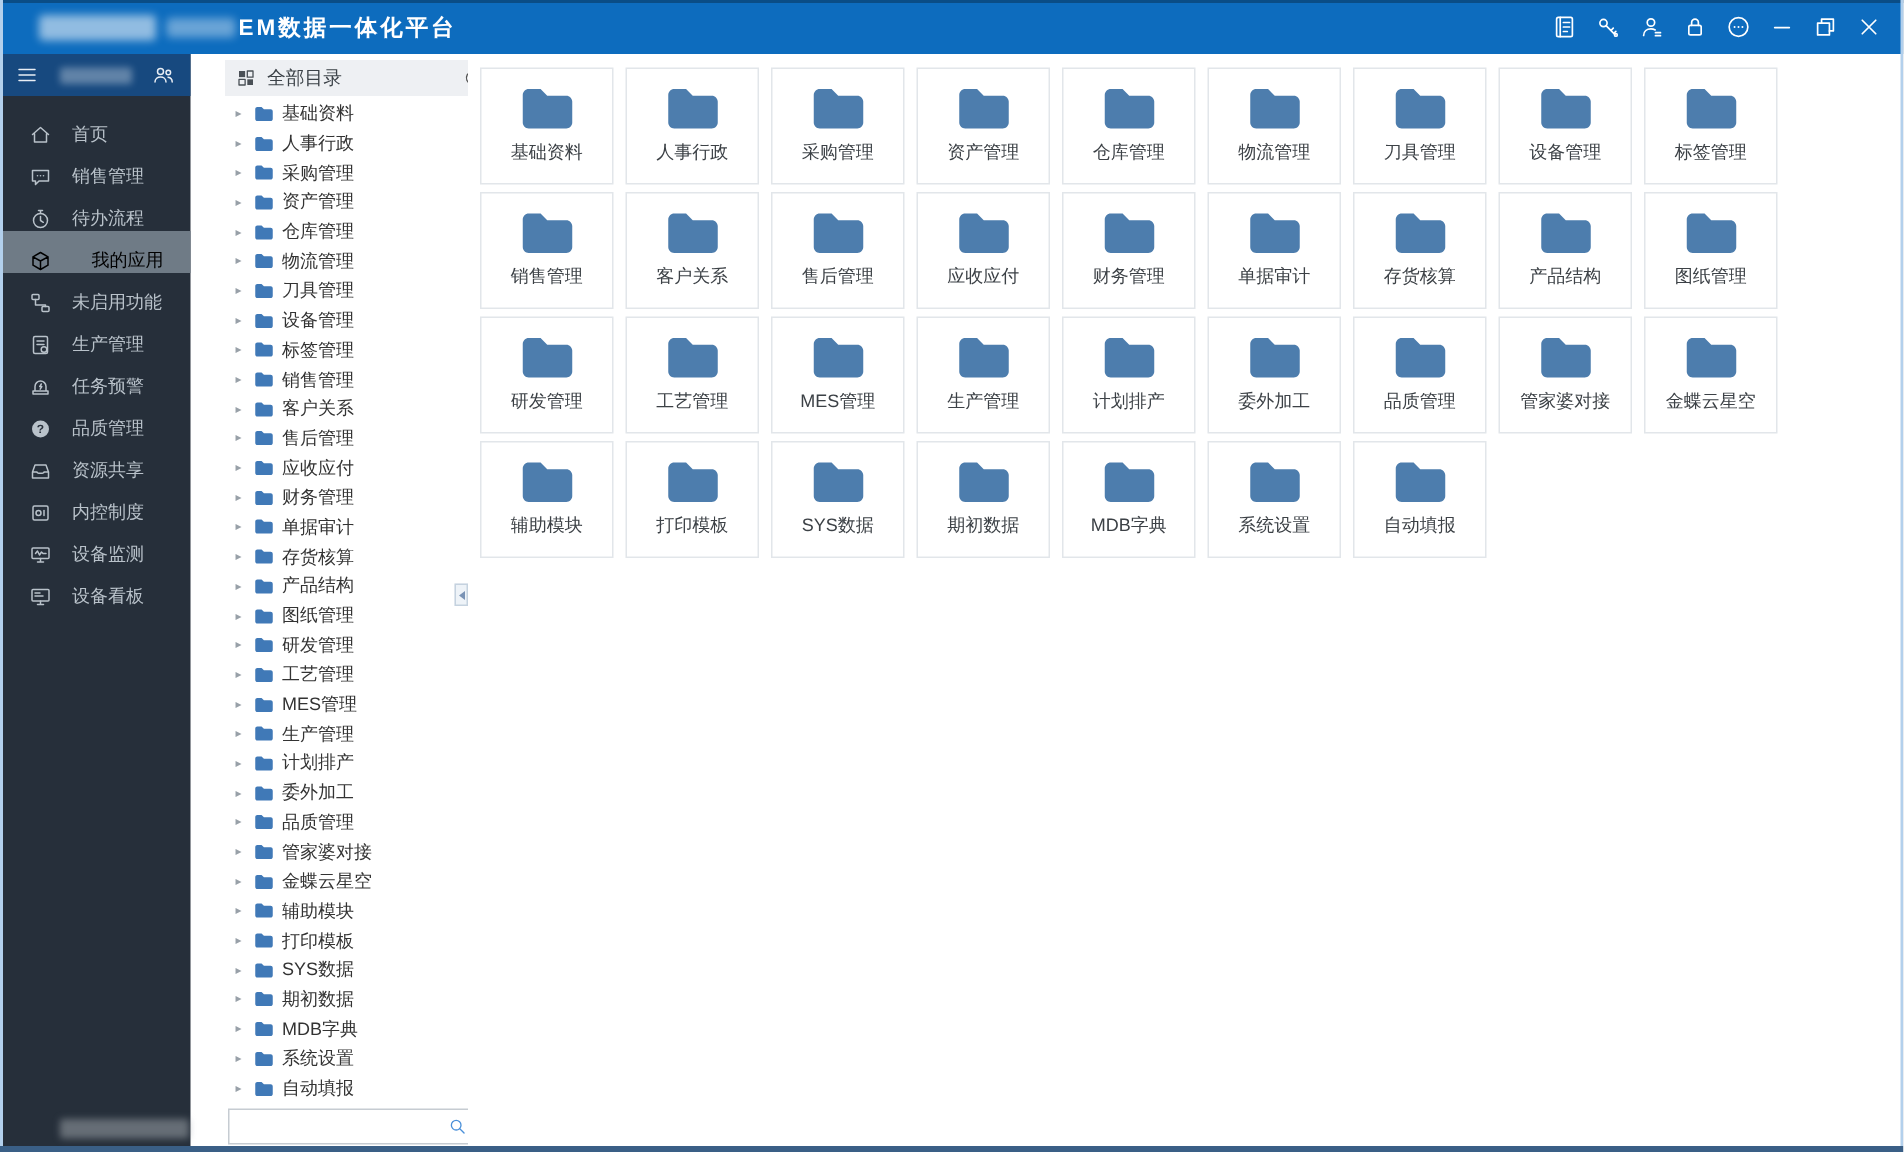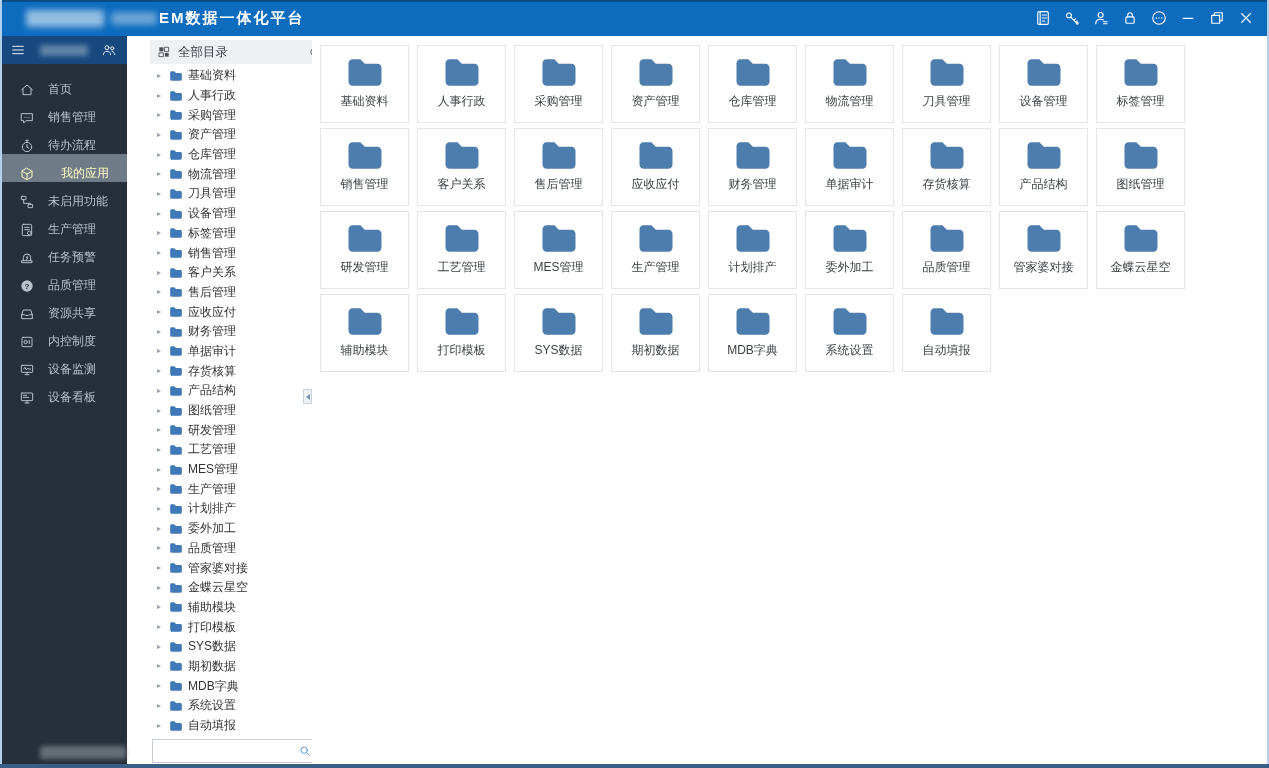--- a/index.html
+++ b/index.html
@@ -17,21 +17,21 @@
   svg.ic{width:100%;height:100%;fill:none;stroke:currentColor;stroke-width:1.5;stroke-linecap:round;stroke-linejoin:round;}
 
   
   .sidebar{position:absolute;left:0;top:36px;width:127px;bottom:0;background:#262f3a;}
   .side-top{height:28px;background:#17497f;display:flex;align-items:center;justify-content:space-between;padding:0 10px;box-sizing:border-box;}
   .side-top .sicon{width:16px;height:16px;color:#e9eef5;display:flex;}
   .blur-u{width:48px;height:11px;background:rgba(255,255,255,.32);filter:blur(2.5px);border-radius:2px;}
   .side-menu{margin-top:6px;}
   .side-item{height:28px;display:flex;align-items:flex-end;gap:13px;padding-left:19px;color:#b9c2ca;font-size:12px;cursor:pointer;}
   .side-item .mi{width:16px;height:16px;flex:0 0 16px;display:flex;}
-  .side-item.selected{background:#6f7b86;color:#fef9c3;gap:26px;}
+  .side-item.selected{background:#6f7b86;color:#000000;gap:26px;}
   .blur-c{position:absolute;left:40px;bottom:9px;width:86px;height:13px;background:rgba(145,151,158,.6);filter:blur(2.5px);border-radius:2px;}
 
   
   .tree{position:absolute;left:128px;top:36px;width:183px;bottom:0;background:#fff;border-right:1px solid #d4d9de;margin-left:20px;}
   .tree-header{margin:4px 2px 0 2px;height:24px;background:#eef0f3;display:flex;align-items:center;gap:7px;
     padding:0 7px;box-sizing:border-box;color:#3c4248;font-size:12.5px;}
   .th-grid{width:14px;height:14px;color:#4a5056;display:flex;}
   .th-refresh{margin-left:auto;width:14px;height:14px;color:#555;display:flex;cursor:pointer;}
   .tree-list{position:absolute;left:2px;top:30px;right:20px;bottom:30px;overflow:hidden;}
   .tree-item{height:19.7px;display:flex;align-items:center;gap:5px;padding-left:7px;font-size:12px;color:#333;cursor:pointer;}

